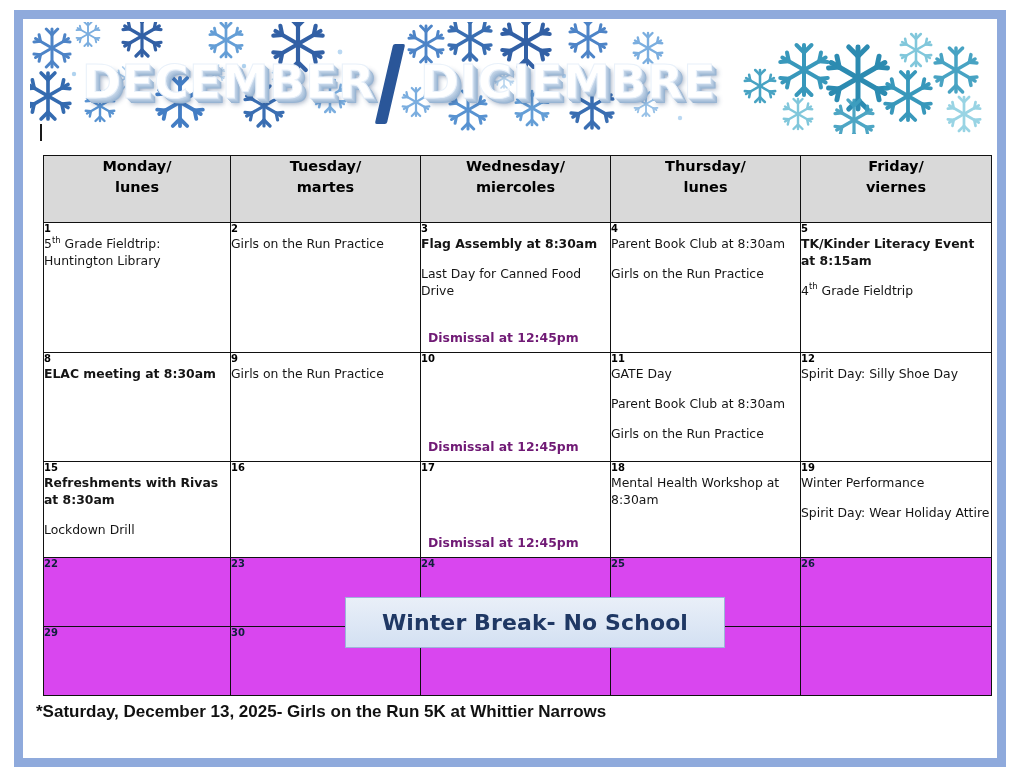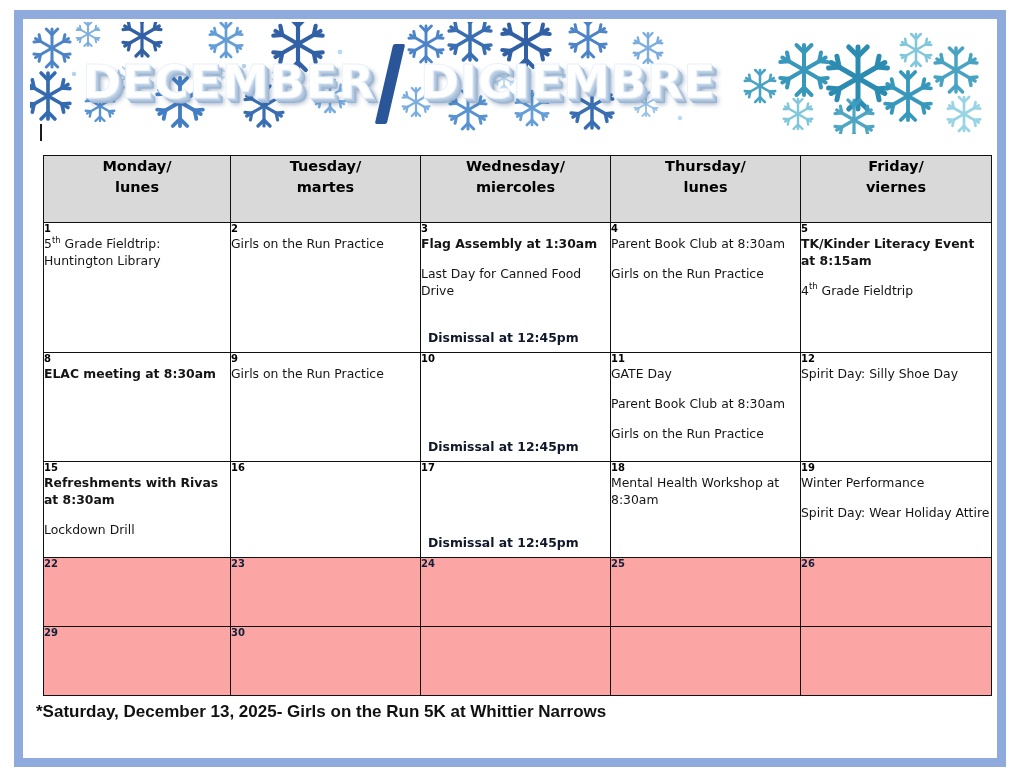--- a/index.html
+++ b/index.html
@@ -127,28 +127,28 @@
   .ev:last-child { margin-bottom: 0; }
   .ev.b { font-weight: bold; }
   .ev sup { font-size: 8.5px; vertical-align: super; line-height: 0; margin-top: 28px; }
   .ev-bottom {
     position: absolute;
     left: 7px; right: 7px;
     bottom: 5px;
     font-family: "DejaVu Sans", sans-serif;
     font-size: 12.4px;
     font-weight: bold;
-    color: #0f172a;
+    color: #701a75;
     line-height: 1.35;
     margin: 0;
   }
   tr.week1 .daycell { height: 130px; }
   tr.week2 .daycell { height: 109px; }
   tr.week3 .daycell { height: 96px; }
-  tr.break-row .daycell { height: 69px; background: #fca5a5; margin-top: 48px; }
+  tr.break-row .daycell { height: 69px; background: #d946ef; margin-top: 48px; }
   tr.break-row .daynum { color: #10203a; }
 
   
   #winter-break-box {
     position: absolute;
     left: 345px; top: 597px;
     width: 380px; height: 51px;
     background: linear-gradient(180deg, #e9eff8 0%, #dde7f5 55%, #d3e0f2 100%);
     border: 1px solid #9db4d9;
     display: flex;
@@ -308,21 +308,21 @@
           <td class="daycell">
             <div class="daynum">1</div>
             <div class="ev">5<sup>th</sup> Grade Fieldtrip: Huntington Library</div>
           </td>
           <td class="daycell">
             <div class="daynum">2</div>
             <div class="ev">Girls on the Run Practice</div>
           </td>
           <td class="daycell">
             <div class="daynum">3</div>
-            <div class="ev b">Flag Assembly at 1:30am</div>
+            <div class="ev b">Flag Assembly at 8:30am</div>
             <div class="ev">Last Day for Canned Food Drive</div>
             <div class="ev-bottom">Dismissal at 12:45pm</div>
           </td>
           <td class="daycell">
             <div class="daynum">4</div>
             <div class="ev">Parent Book Club at 8:30am</div>
             <div class="ev">Girls on the Run Practice</div>
           </td>
           <td class="daycell">
             <div class="daynum">5</div>
@@ -407,16 +407,19 @@
           <td class="daycell">
             <div class="daynum"></div>
           </td>
           <td class="daycell">
             <div class="daynum"></div>
           </td>
         </tr>
       </tbody>
   </table>
 
+  <div id="winter-break-box">
+    <span id="winter-break-label">Winter Break- No School</span>
+  </div>
 
   <div id="footnote">*Saturday, December 13, 2025- Girls on the Run 5K at Whittier Narrows</div>
 
 </div>
 
 </body></html>

